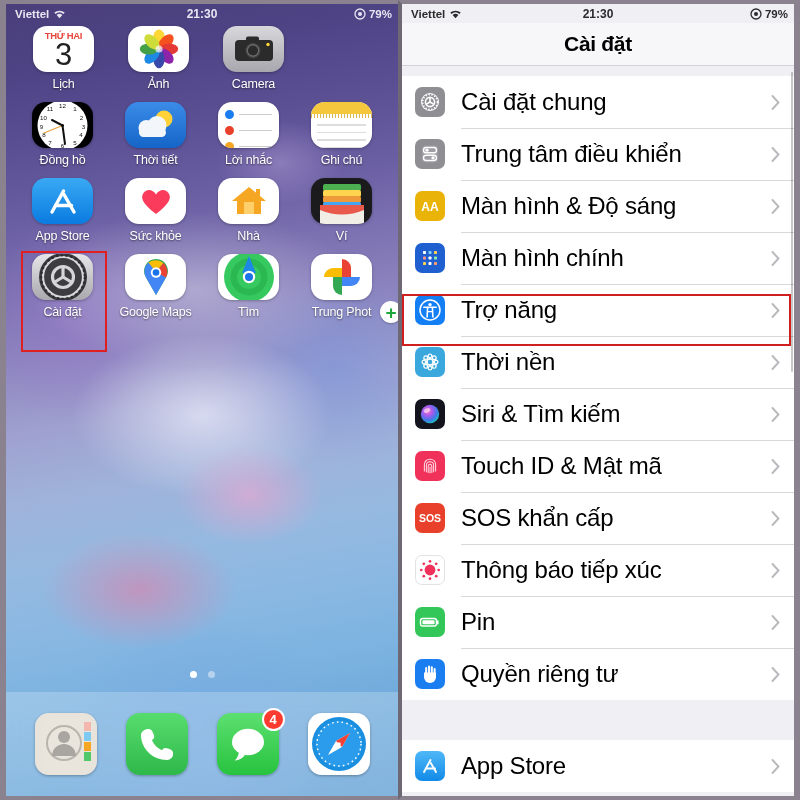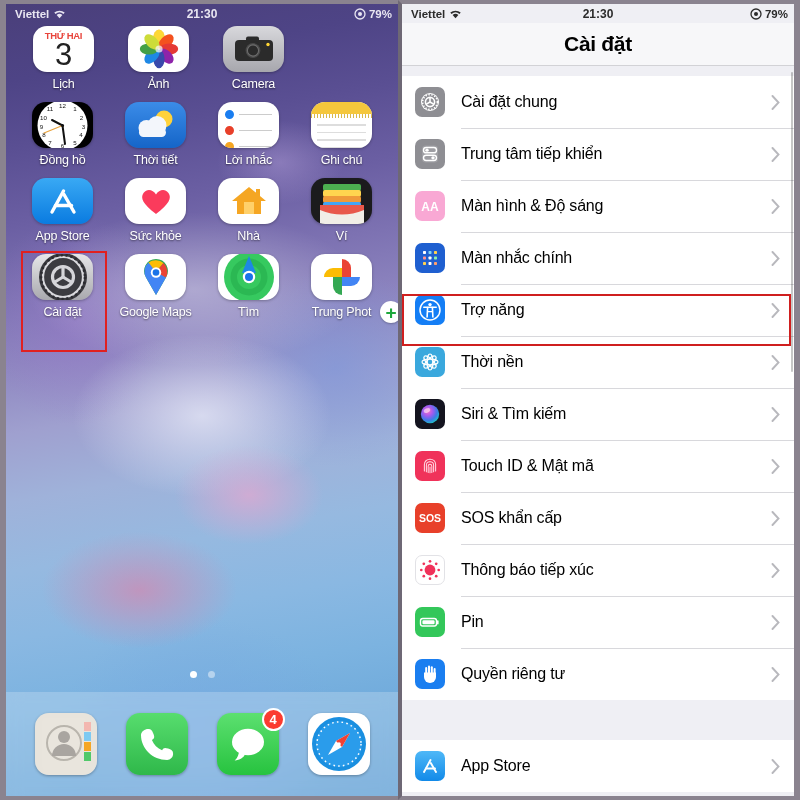--- a/index.html
+++ b/index.html
@@ -166,21 +166,21 @@
   }
   .srow + .srow::before {
     content:""; position:absolute; left:59px; right:0; top:0; height:1px;
     background:#d8d8dc;
   }
   .s-icon {
     width:30px; height:30px; border-radius:7px; flex:0 0 30px;
     display:flex; align-items:center; justify-content:center; overflow:hidden;
   }
   .s-label {
-    margin-left:16px; font-size:16px; color:#000; letter-spacing:-0.2px;
+    margin-left:16px; font-size:24px; color:#000; letter-spacing:-0.2px;
     flex:1; white-space:nowrap;
   }
   .chev { margin-right:14px; color:#b8b8bd; flex:0 0 auto; }
   .chev svg { display:block; }
 
   .row-highlight {
     position:absolute; left:0; right:3px; border:2.5px solid #cf1f1f; z-index:7;
     pointer-events:none;
   }
 
@@ -564,30 +564,30 @@
             <svg width="22" height="22" viewBox="0 0 22 22">
               <rect x="3" y="2.5" width="16" height="17" rx="3.5" fill="#fff" opacity="0.15"></rect>
               <g fill="none" stroke="#fff" stroke-width="1.4">
                 <rect x="4.5" y="4.5" width="13" height="5.3" rx="2.65"></rect>
                 <rect x="4.5" y="12.2" width="13" height="5.3" rx="2.65"></rect>
               </g>
               <circle cx="8" cy="7.15" r="1.7" fill="#fff"></circle>
               <circle cx="14" cy="14.85" r="1.7" fill="#fff"></circle>
             </svg>
           </div>
-          <div class="s-label">Trung tâm tiếp khiển</div>
-          <span class="chev">
-            <svg width="9" height="15" viewBox="0 0 9 15">
-                <path d="M1.5 1 L7.5 7.5 L1.5 14" fill="none" stroke="#b8b8bd" stroke-width="1.9" stroke-linecap="round"></path>
-              </svg>
-          </span>
-        </div>
-
-        <div class="srow">
-          <div class="s-icon" style="background:#f9a8d4">
+          <div class="s-label">Trung tâm điều khiển</div>
+          <span class="chev">
+            <svg width="9" height="15" viewBox="0 0 9 15">
+                <path d="M1.5 1 L7.5 7.5 L1.5 14" fill="none" stroke="#b8b8bd" stroke-width="1.9" stroke-linecap="round"></path>
+              </svg>
+          </span>
+        </div>
+
+        <div class="srow">
+          <div class="s-icon" style="background:#eab308">
             <svg width="24" height="16" viewBox="0 0 24 16">
               <text x="12" y="12.5" font-family="Liberation Sans, sans-serif" font-size="12" font-weight="bold" fill="#fff" text-anchor="middle">AA</text>
             </svg>
           </div>
           <div class="s-label">Màn hình &amp; Độ sáng</div>
           <span class="chev">
             <svg width="9" height="15" viewBox="0 0 9 15">
                 <path d="M1.5 1 L7.5 7.5 L1.5 14" fill="none" stroke="#b8b8bd" stroke-width="1.9" stroke-linecap="round"></path>
               </svg>
           </span>
@@ -602,21 +602,21 @@
                 <rect x="15" y="4" width="3" height="3" rx="0.7" fill="#ffd24f"></rect>
                 <rect x="4" y="9.5" width="3" height="3" rx="0.7" fill="#ff8f8f"></rect>
                 <rect x="9.5" y="9.5" width="3" height="3" rx="0.7"></rect>
                 <rect x="15" y="9.5" width="3" height="3" rx="0.7" fill="#8ef0a8"></rect>
                 <rect x="4" y="15" width="3" height="3" rx="0.7" fill="#ffd24f"></rect>
                 <rect x="9.5" y="15" width="3" height="3" rx="0.7"></rect>
                 <rect x="15" y="15" width="3" height="3" rx="0.7" fill="#ff9f6e"></rect>
               </g>
             </svg>
           </div>
-          <div class="s-label">Màn nhắc chính</div>
+          <div class="s-label">Màn hình chính</div>
           <span class="chev">
             <svg width="9" height="15" viewBox="0 0 9 15">
                 <path d="M1.5 1 L7.5 7.5 L1.5 14" fill="none" stroke="#b8b8bd" stroke-width="1.9" stroke-linecap="round"></path>
               </svg>
           </span>
         </div>
 
         <div class="srow">
           <div class="s-icon" style="background:#147ef5">
             <svg width="24" height="24" viewBox="0 0 24 24">

